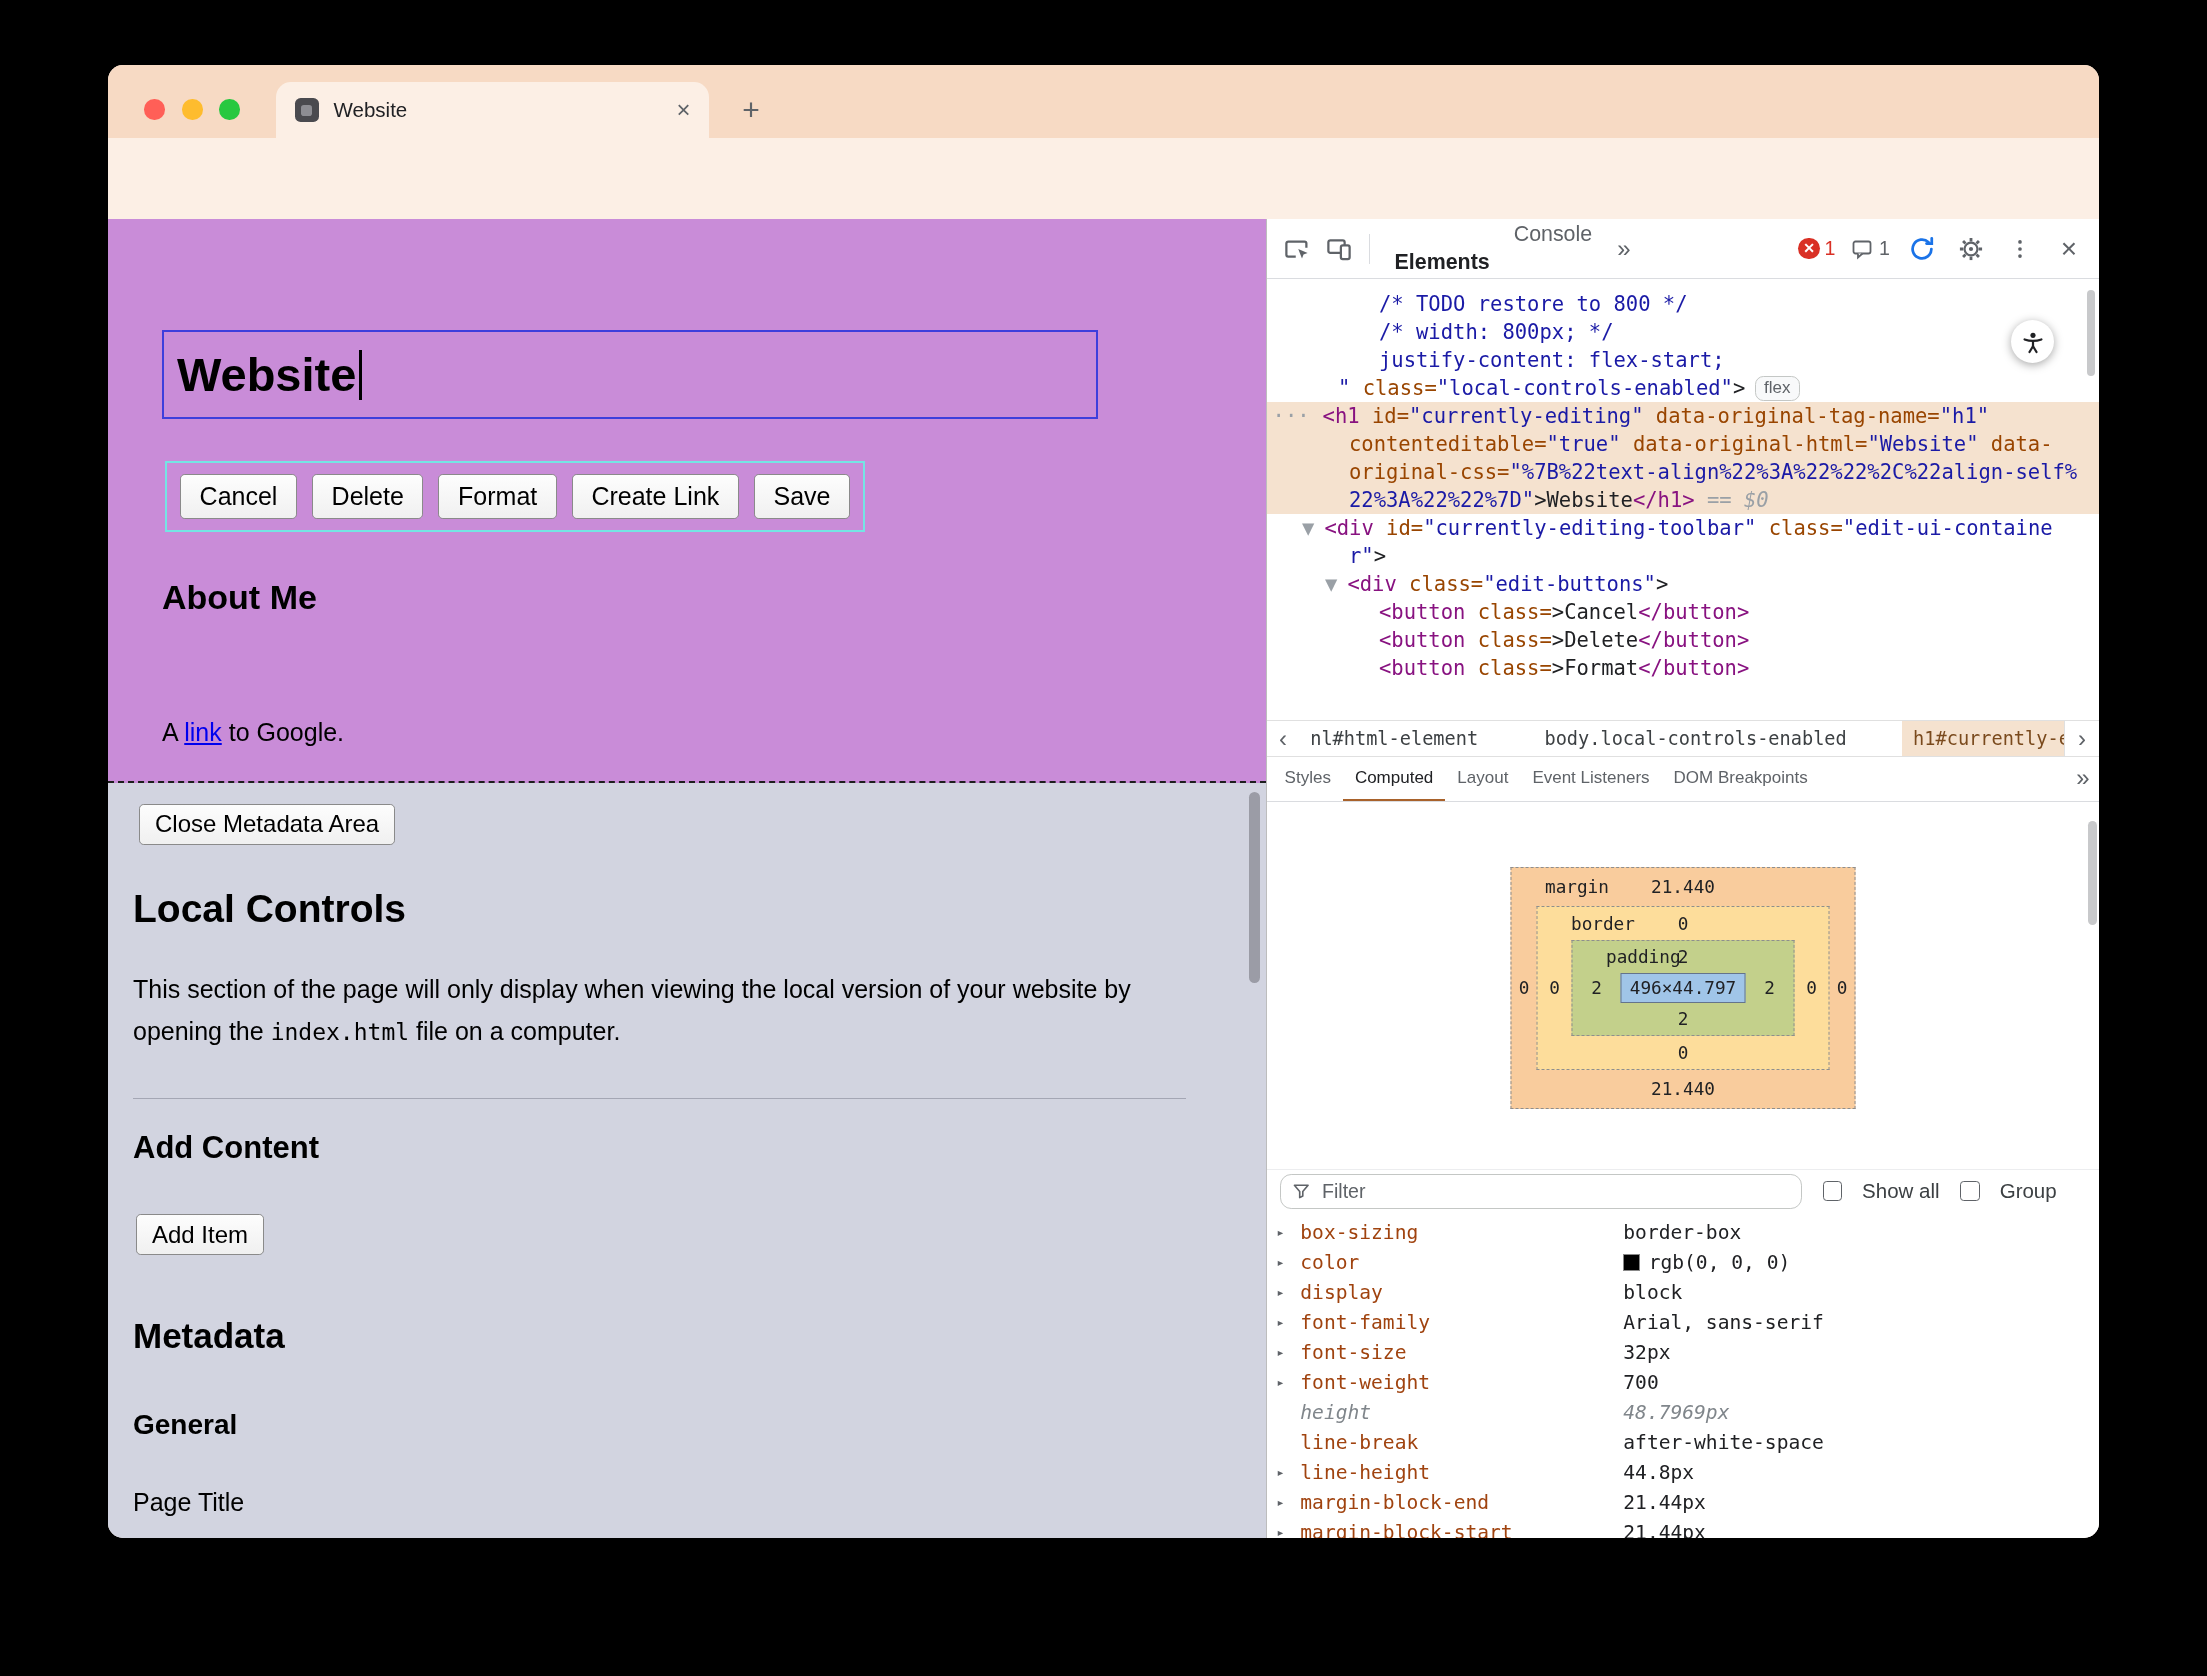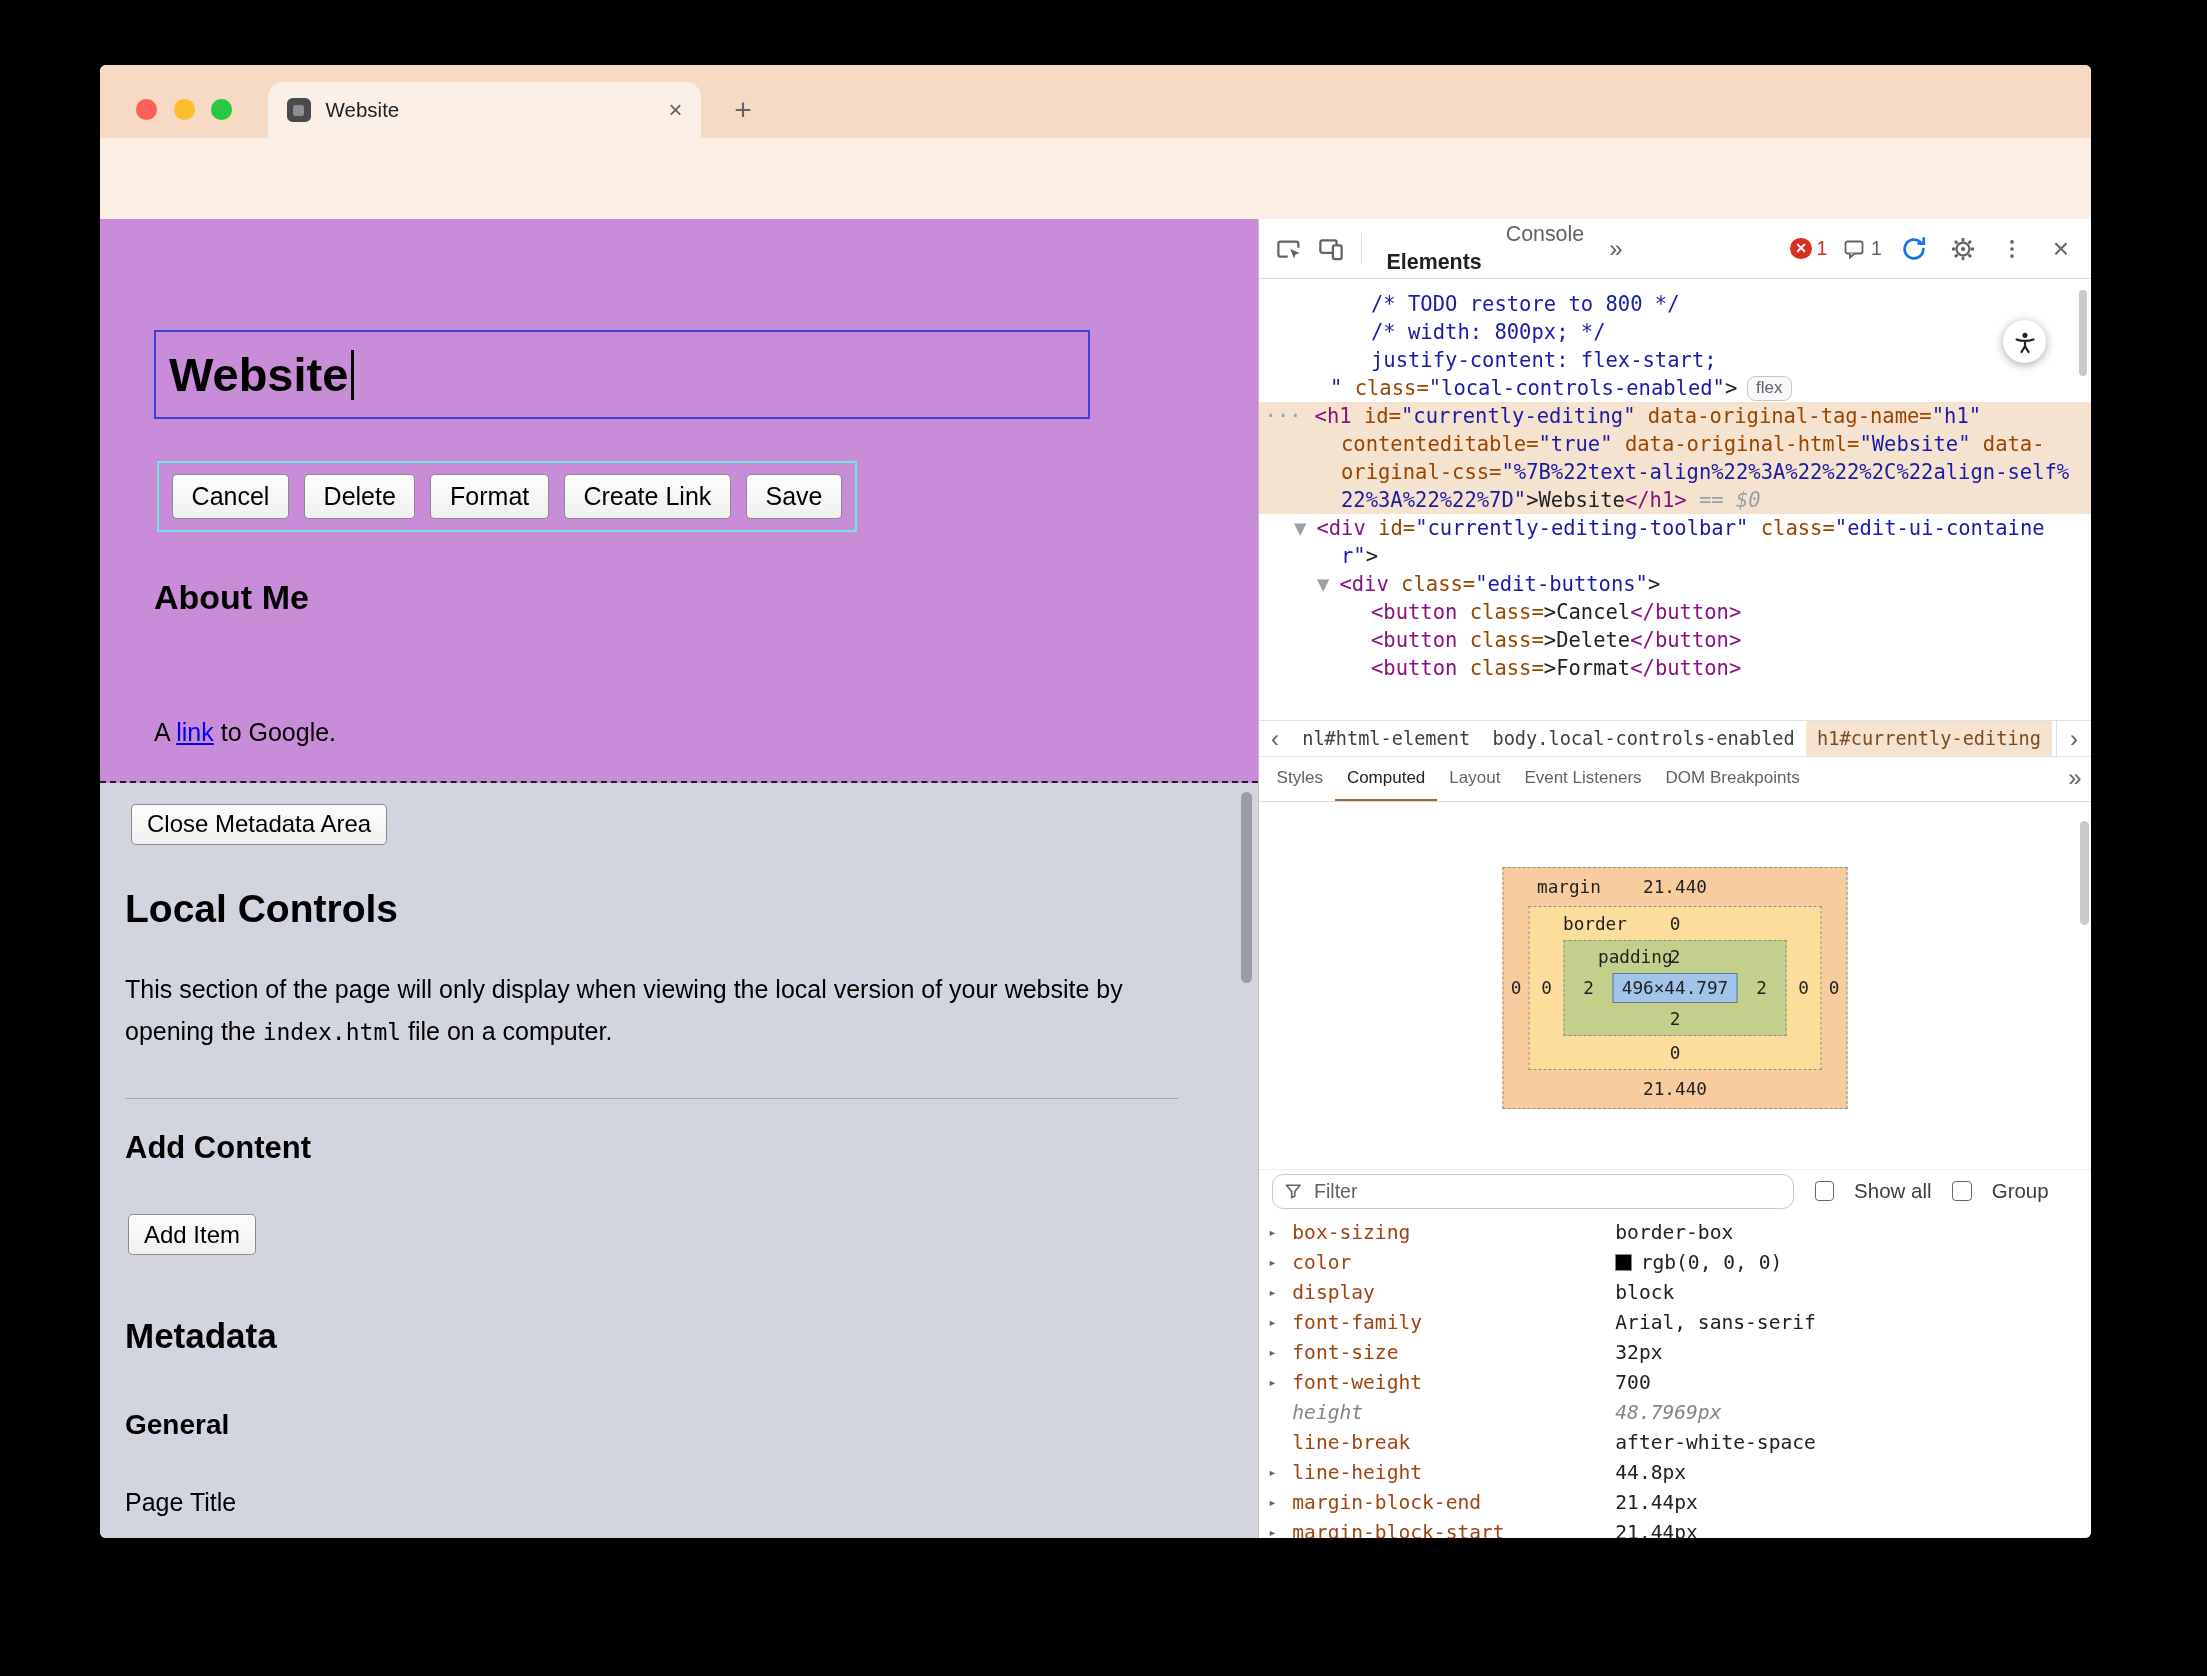--- a/index.html
+++ b/index.html
@@ -1,19 +1,19 @@
 <!DOCTYPE html>
 <html style="font-size:15px"><head>
 <meta charset="utf-8">
 <title>Website</title>
 <style>
   html,body{margin:0;padding:0;background:#000;}
   .stage{position:relative;width:2208px;height:1676px;background:#000;overflow:hidden;
          font-family:"Liberation Sans",sans-serif;-webkit-font-smoothing:antialiased;}
-  .win{position:absolute;left:100px;top:65px;width:1991px;height:1473px;border-radius:6px;
+  .win{position:absolute;left:108px;top:65px;width:1991px;height:1473px;border-radius:15px;
        overflow:hidden;background:#FCEFE5;}
 
   
   .tabstrip{position:absolute;left:0;top:0;width:100%;height:73px;background:#F7DAC4;}
   .tl{position:absolute;top:34px;width:20.5px;height:20.5px;border-radius:50%;}
   .tl.red{left:36px;background:#FF5F57;}
   .tl.yellow{left:74px;background:#FEBC2E;}
   .tl.green{left:111px;background:#28C840;}
   .tab{position:absolute;left:168px;top:17px;width:433px;height:56px;background:#FCEFE5;
        border-radius:15px 15px 0 0;display:flex;align-items:center;padding:0 18.6px;box-sizing:border-box;}
@@ -343,21 +343,21 @@
               <circle cx="12" cy="6.3" r="2.2" fill="#202124" stroke="none"></circle>
               <path d="M4.8 9.8q7.2 2.6 14.4 0"></path>
               <path d="M12 11.6v4"></path>
               <path d="M12 15.6l-3 5"></path>
               <path d="M12 15.6l3 5"></path>
             </svg>
         </div>
 
         <div class="dt-crumbs">
           <div class="crumb-arrow">‹</div>
-          <div id="dt-crumbs-items" style="display:flex;">
+          <div id="dt-crumbs-items" style="display:flex;gap:44px;">
               <span class="crumb">nl#html-element</span>
               <span class="crumb">body.local-controls-enabled</span>
               <span class="crumb sel">h1#currently-editing</span>
             </div>
           <div class="crumb-arrow right">›</div>
         </div>
 
         <div class="dt-tabs" id="dt-side-tabs">
             <span class="side-tab">Styles</span>
             <span class="side-tab sel">Computed</span>

